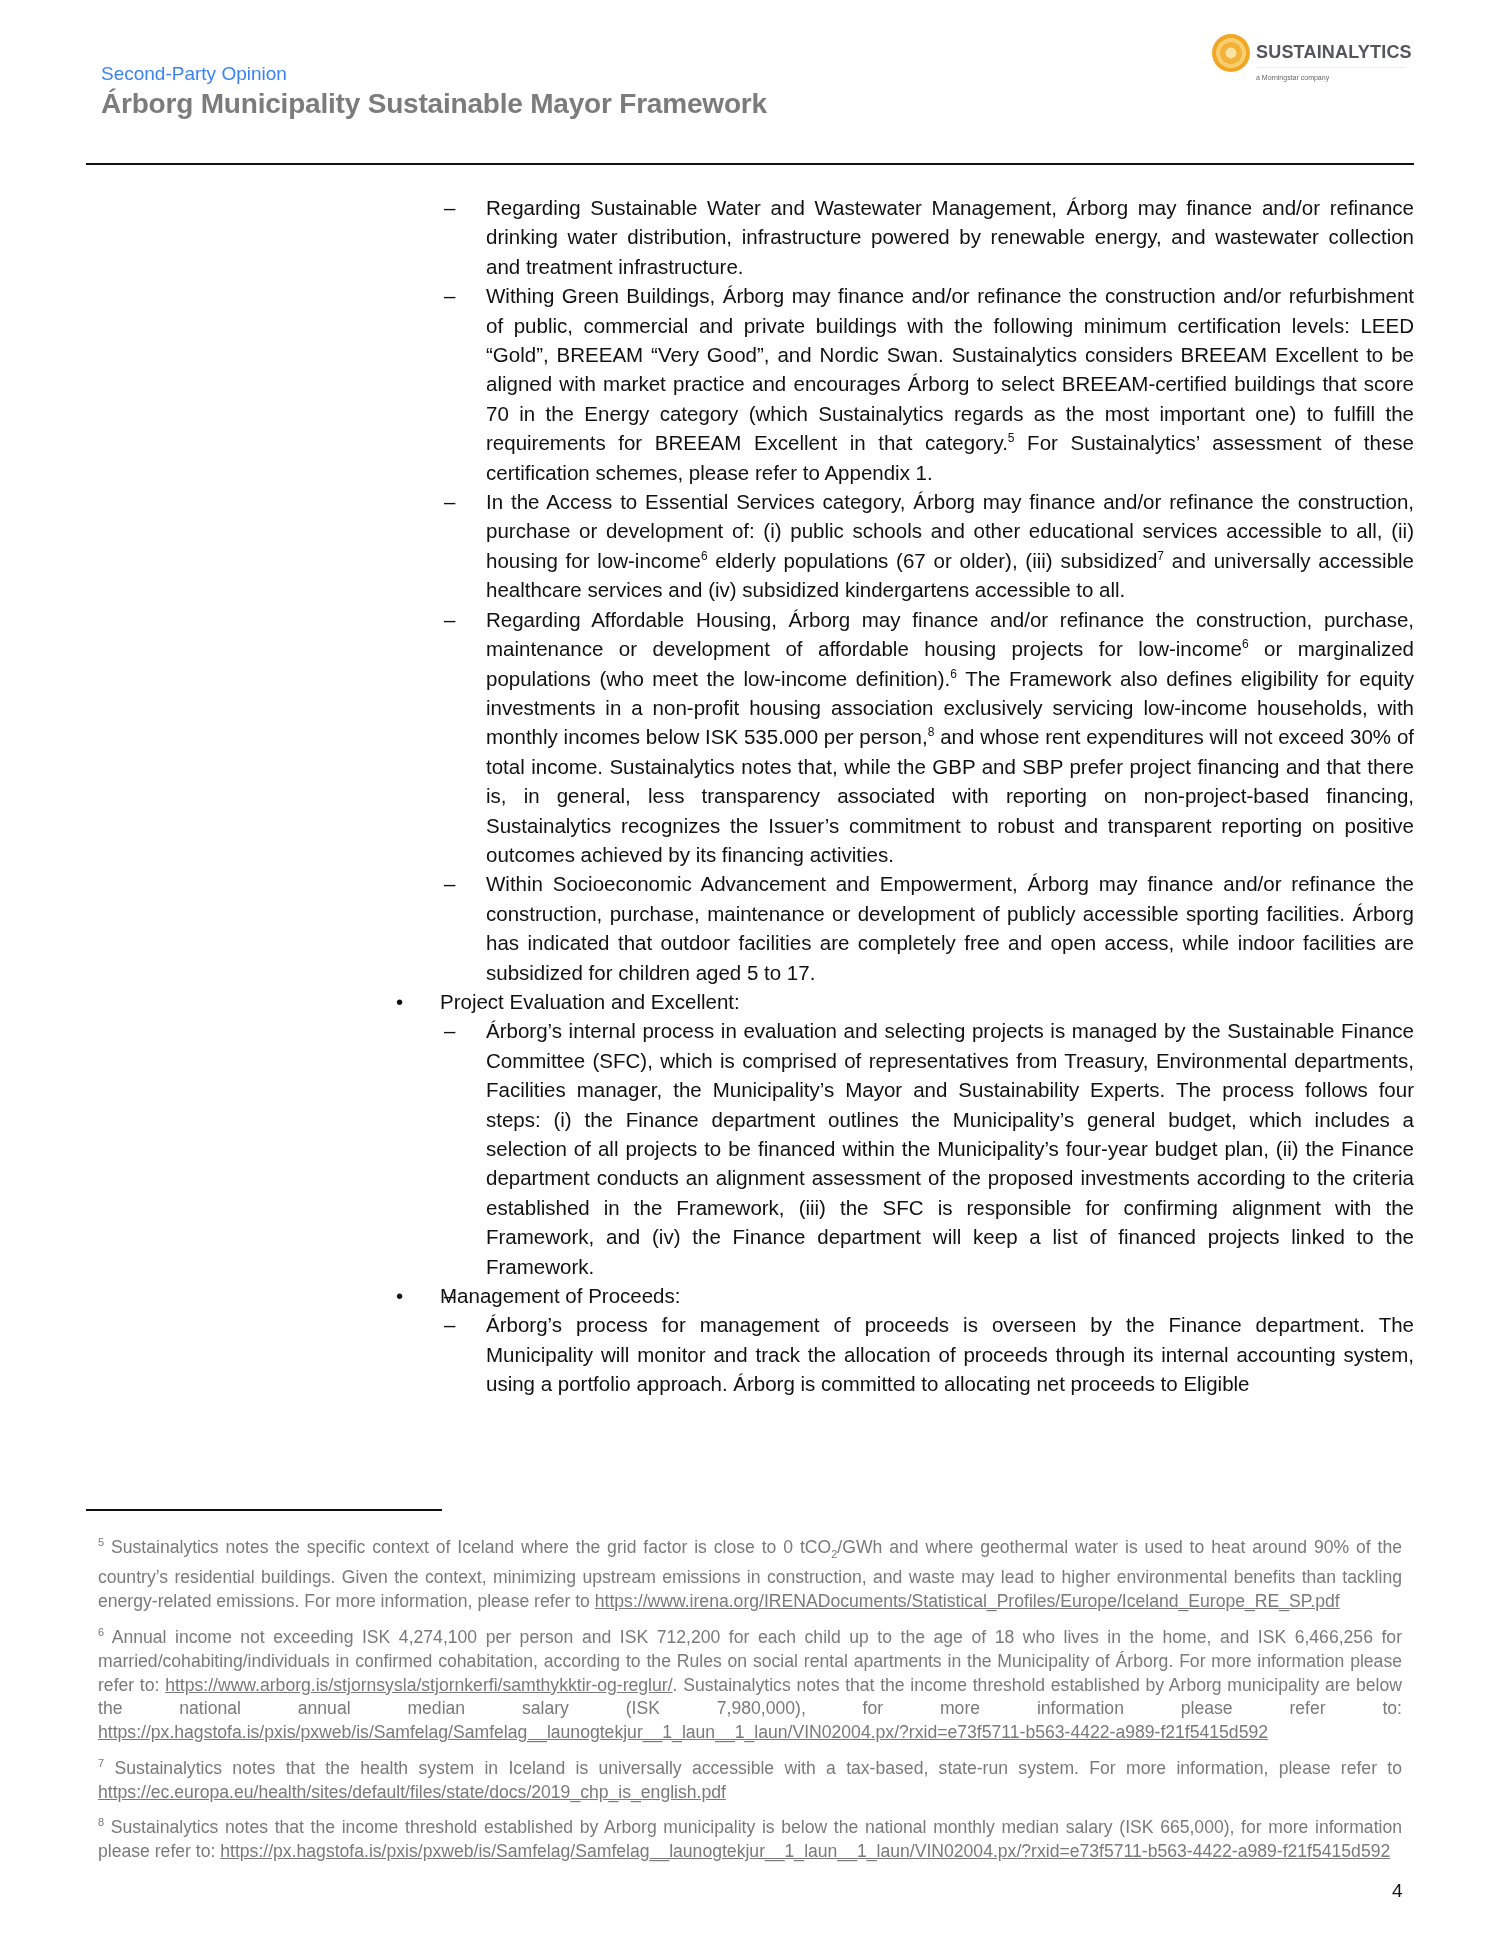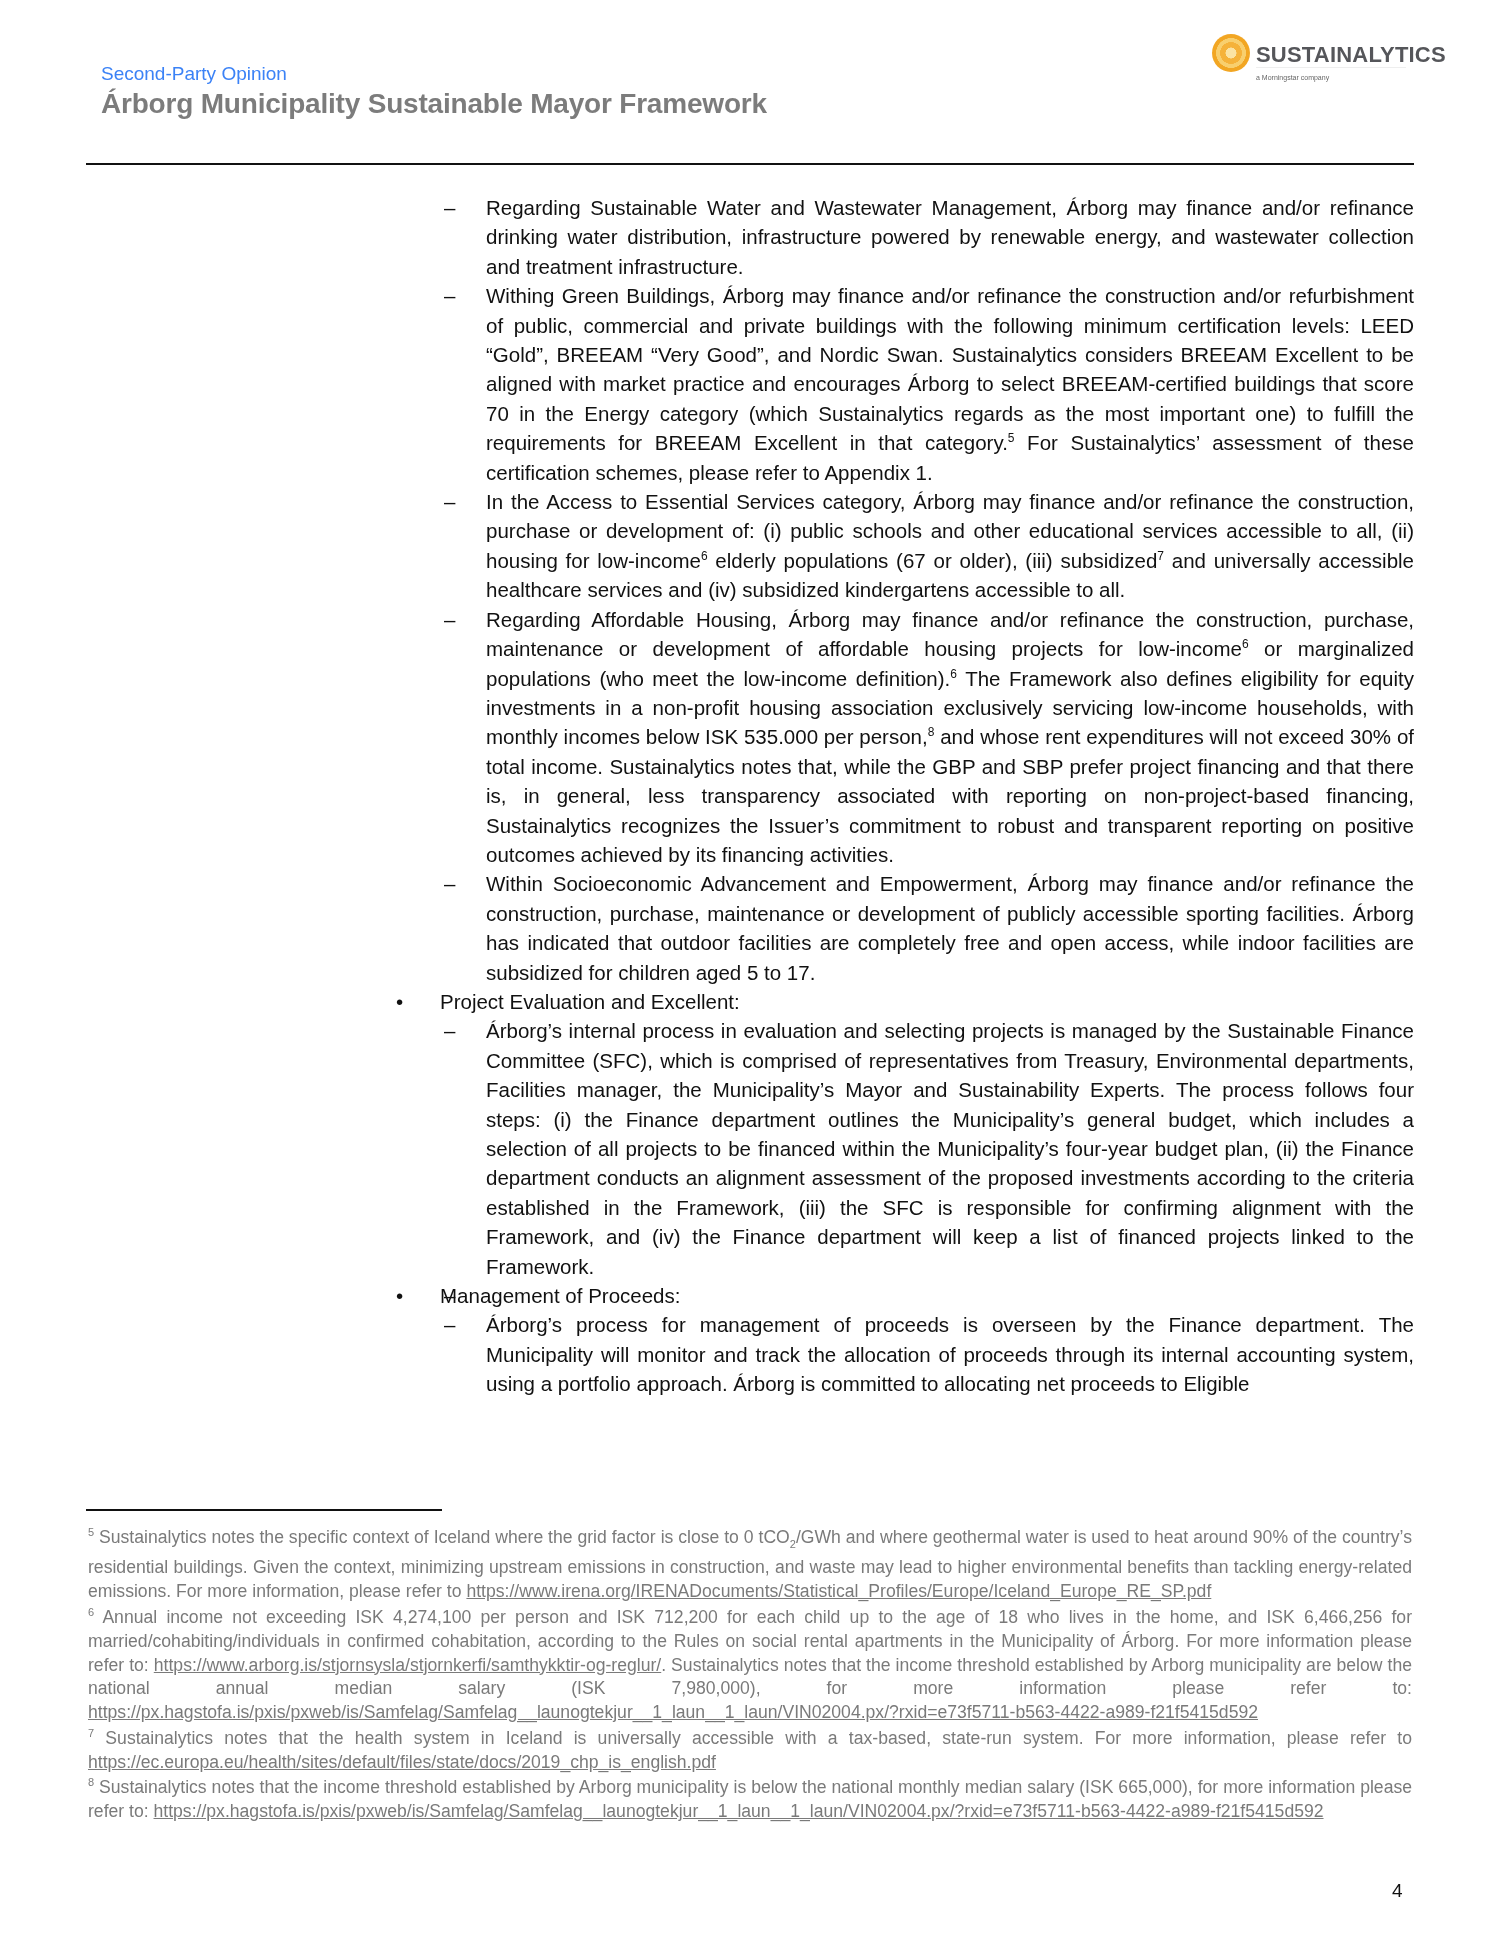--- a/index.html
+++ b/index.html
@@ -1,33 +1,33 @@
 <!DOCTYPE html>
 <html><head>
 <meta charset="utf-8">
 <style>
   html, body { margin: 0; padding: 0; background: #ffffff; }
   body { width: 1500px; height: 1942px; position: relative; overflow: hidden; font-family: "Liberation Sans", sans-serif; color: #111; }
   .header-sub { position: absolute; left: 101px; top: 63px; font-size: 19px; color: #3b82f6; }
   .header-title { position: absolute; left: 101px; top: 88px; font-size: 28px; font-weight: bold; color: #7c7c7c; letter-spacing: -0.2px; }
   .logo { position: absolute; left: 1212px; top: 34px; width: 200px; height: 60px; }
   .logo-mark { position: absolute; left: 0; top: 0; width: 38px; height: 38px; border-radius: 50%; background: radial-gradient(circle at 50% 50%, #fbe3a3 0 20%, #f5b23a 21% 40%, #f8cf6e 41% 55%, #f2a623 56% 100%); }
-  .logo-word { position: absolute; left: 44px; top: 8px; font-size: 22px; font-weight: bold; color: #55565a; letter-spacing: 0.2px; }
+  .logo-word { position: absolute; left: 44px; top: 8px; font-size: 18px; font-weight: bold; color: #55565a; letter-spacing: 0.2px; }
   .logo-tag { position: absolute; left: 44px; top: 40px; font-size: 7px; color: #666; }
   .logo-rule { position: absolute; left: 44px; top: 33px; width: 150px; height: 1px; background: #eee; }
   .top-rule { position: absolute; left: 86px; top: 163px; width: 1328px; height: 2px; background: #111; }
   .body { position: absolute; left: 390px; top: 193px; width: 1024px; font-size: 20.5px; line-height: 29.4px; color: #111; }
   .dash-item { position: relative; padding-left: 96px; text-align: justify; }
   .dash-item .mark { position: absolute; left: 54px; top: 0; }
   .bullet-item { position: relative; padding-left: 50px; }
   .bullet-item .mark { position: absolute; left: 6px; top: 0; }
   sup { font-size: 12px; line-height: 0; vertical-align: super; }
   .fn-rule { position: absolute; left: 86px; top: 1509px; width: 356px; height: 2px; background: #111; }
   .footnotes { position: absolute; left: 86px; top: 1524px; width: 1328px; font-size: 17.6px; line-height: 23.8px; color: #7a7a7a; text-align: justify; }
-  .footnotes .fn { margin: 2px; }
+  .footnotes .fn { margin: 12px; }
   .footnotes a { color: #7a7a7a; text-decoration: underline; }
   .fnsup { font-size: 11px; vertical-align: super; line-height: 0; }
   .page-num { position: absolute; left: 1392px; top: 1880px; font-size: 19px; color: #111; }
 </style>
 </head>
 <body>
 
 <div class="header-sub">Second-Party Opinion</div>
 <div class="header-title">Árborg Municipality Sustainable Mayor Framework</div>
 

